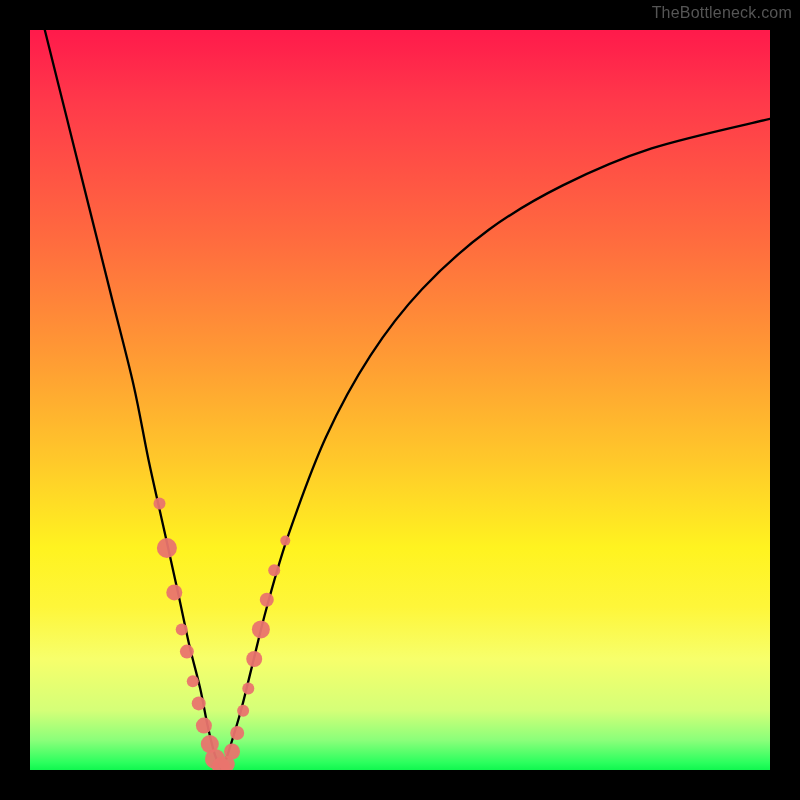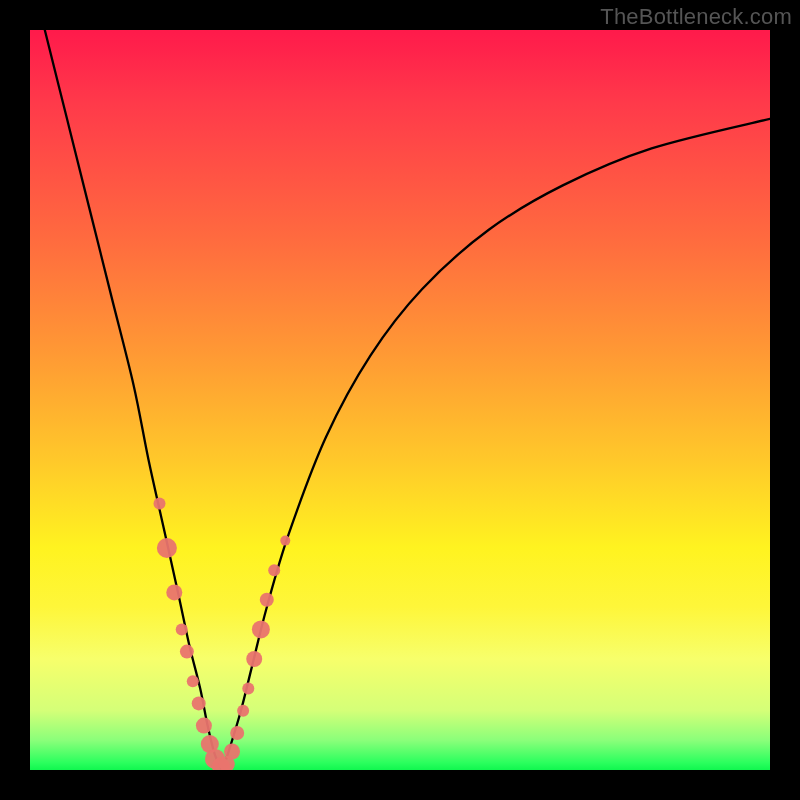--- a/index.html
+++ b/index.html
@@ -47,21 +47,21 @@
     left: 0;
     top: 0;
     width: 740px;
     height: 740px;
   }
   .watermark {
     position: absolute;
     top: 4px;
     right: 8px;
     color: #555;
-    font-size: 22px;
+    font-size: 16px;
     letter-spacing: 0.2px;
     user-select: none;
   }
 </style>
 </head>
 <body>
 
 <div class="watermark">TheBottleneck.com</div>
 
 <div class="frame">

